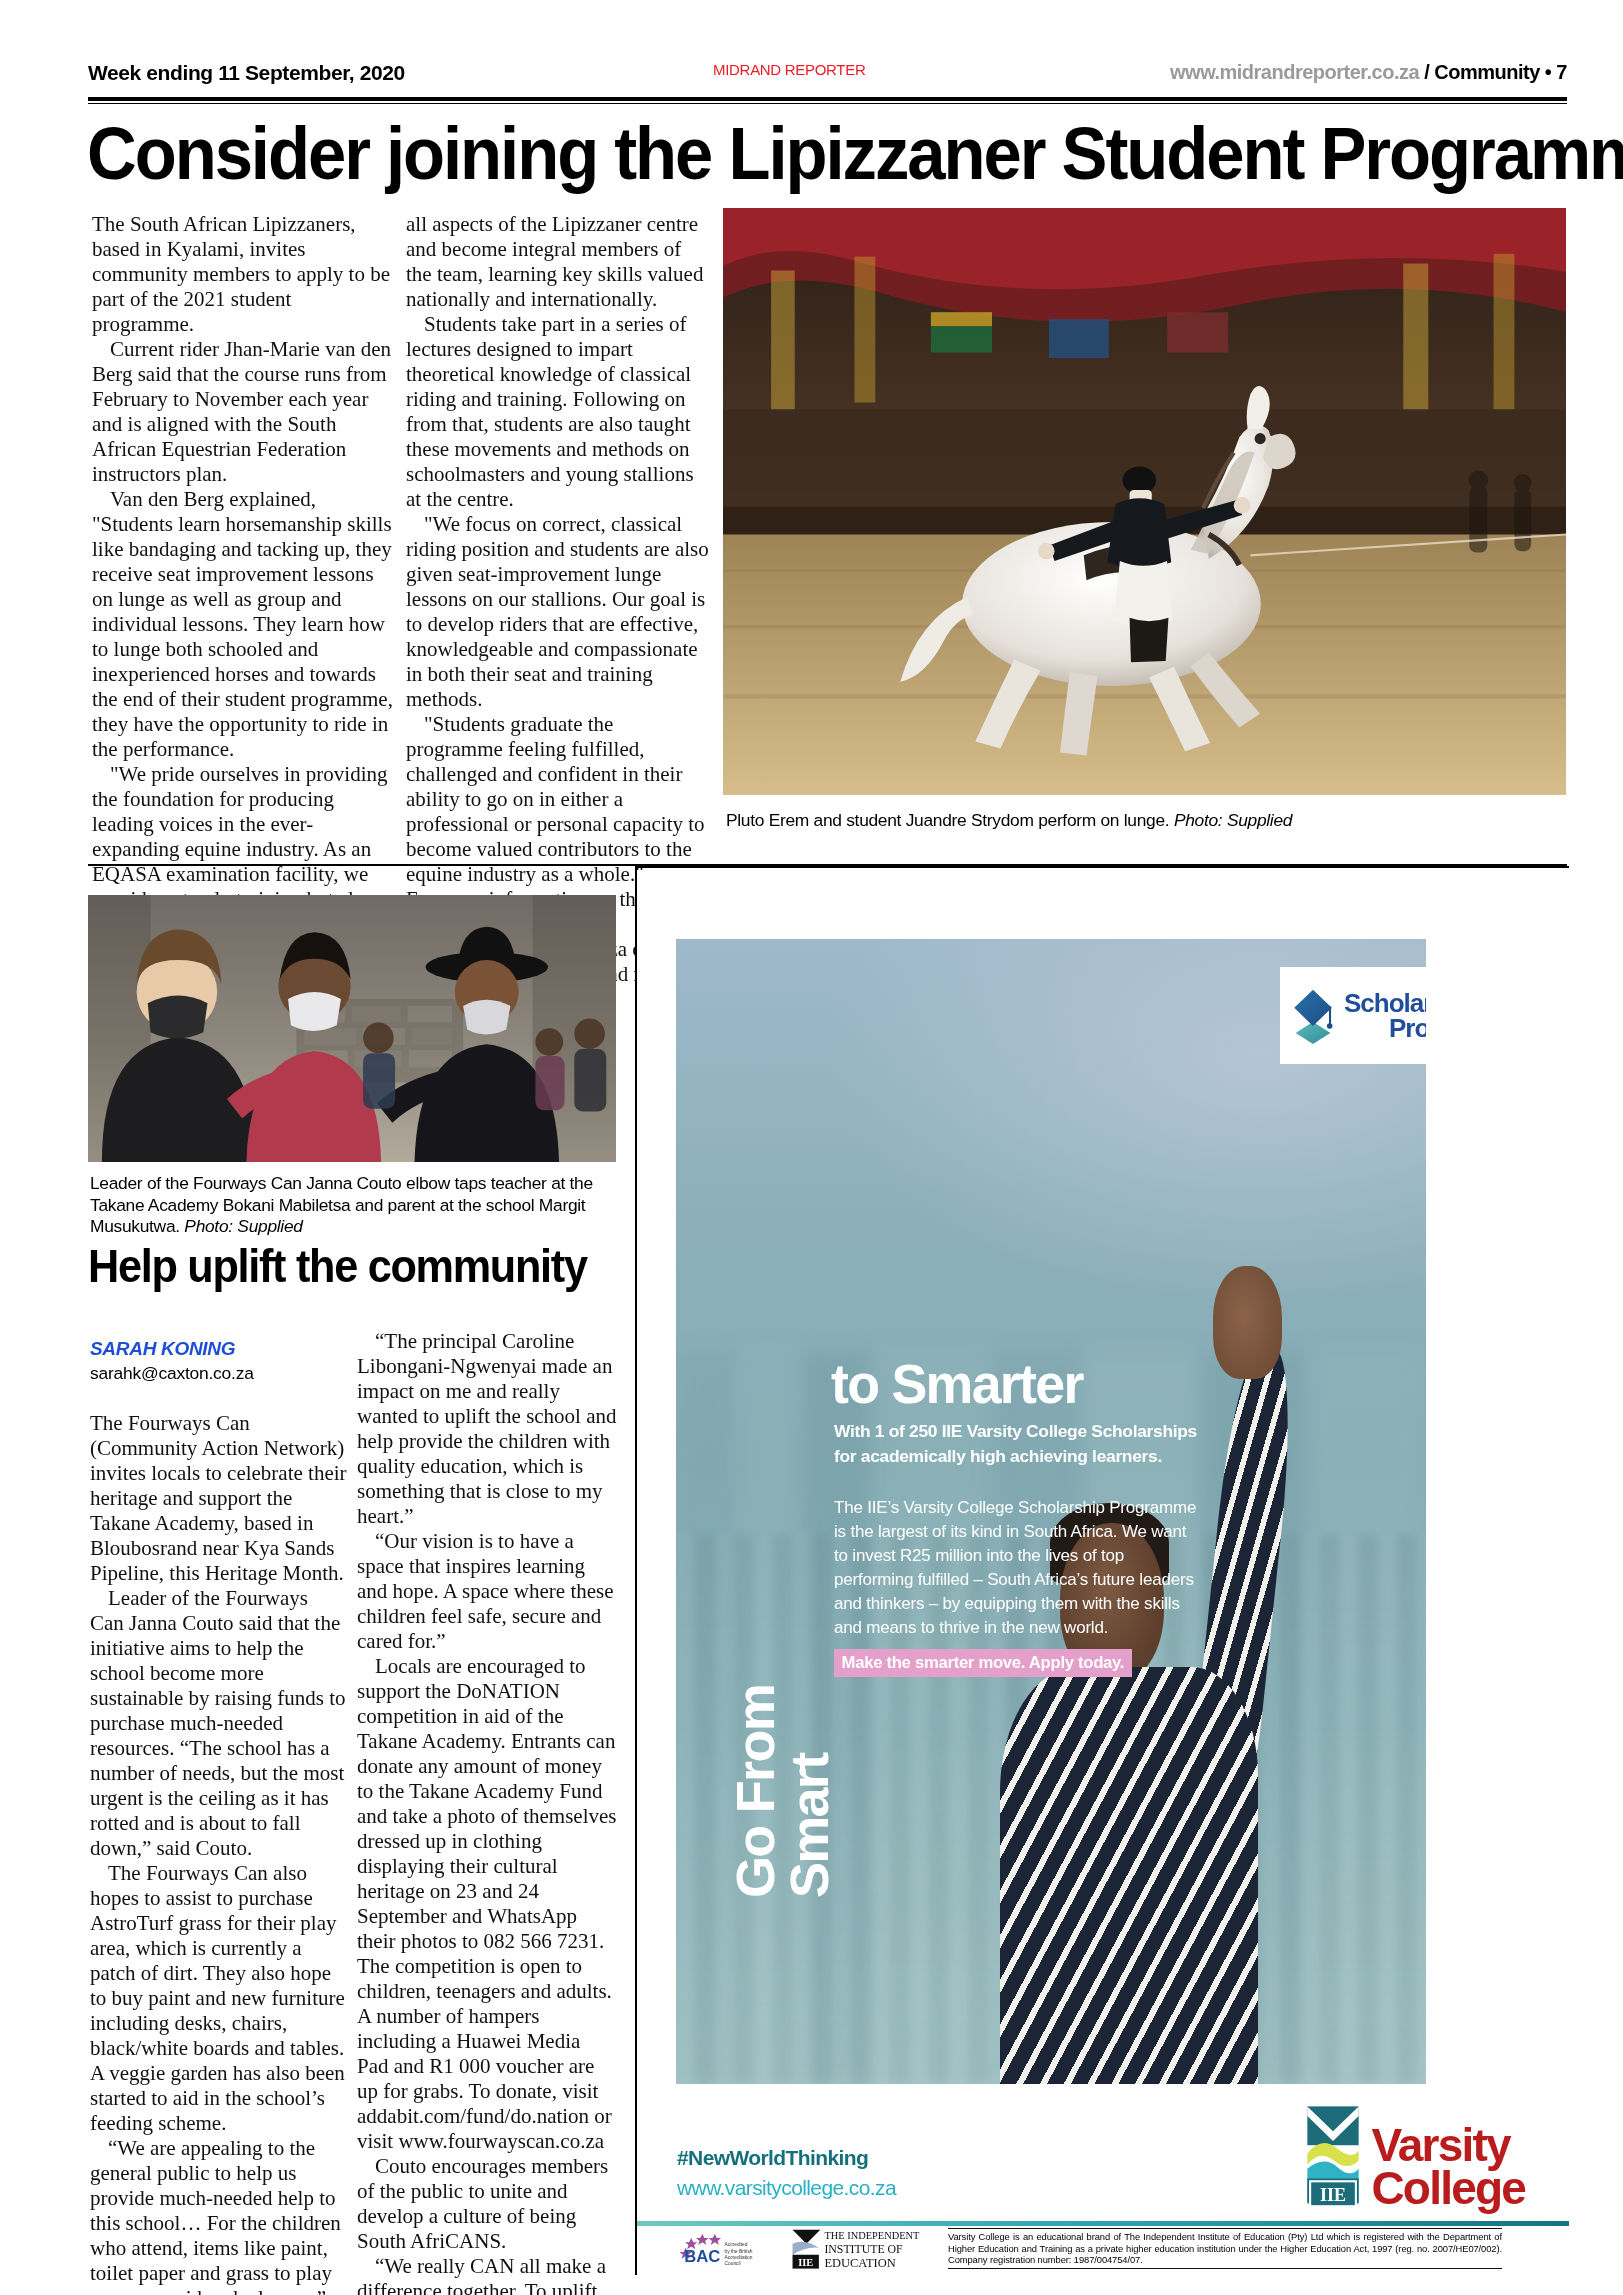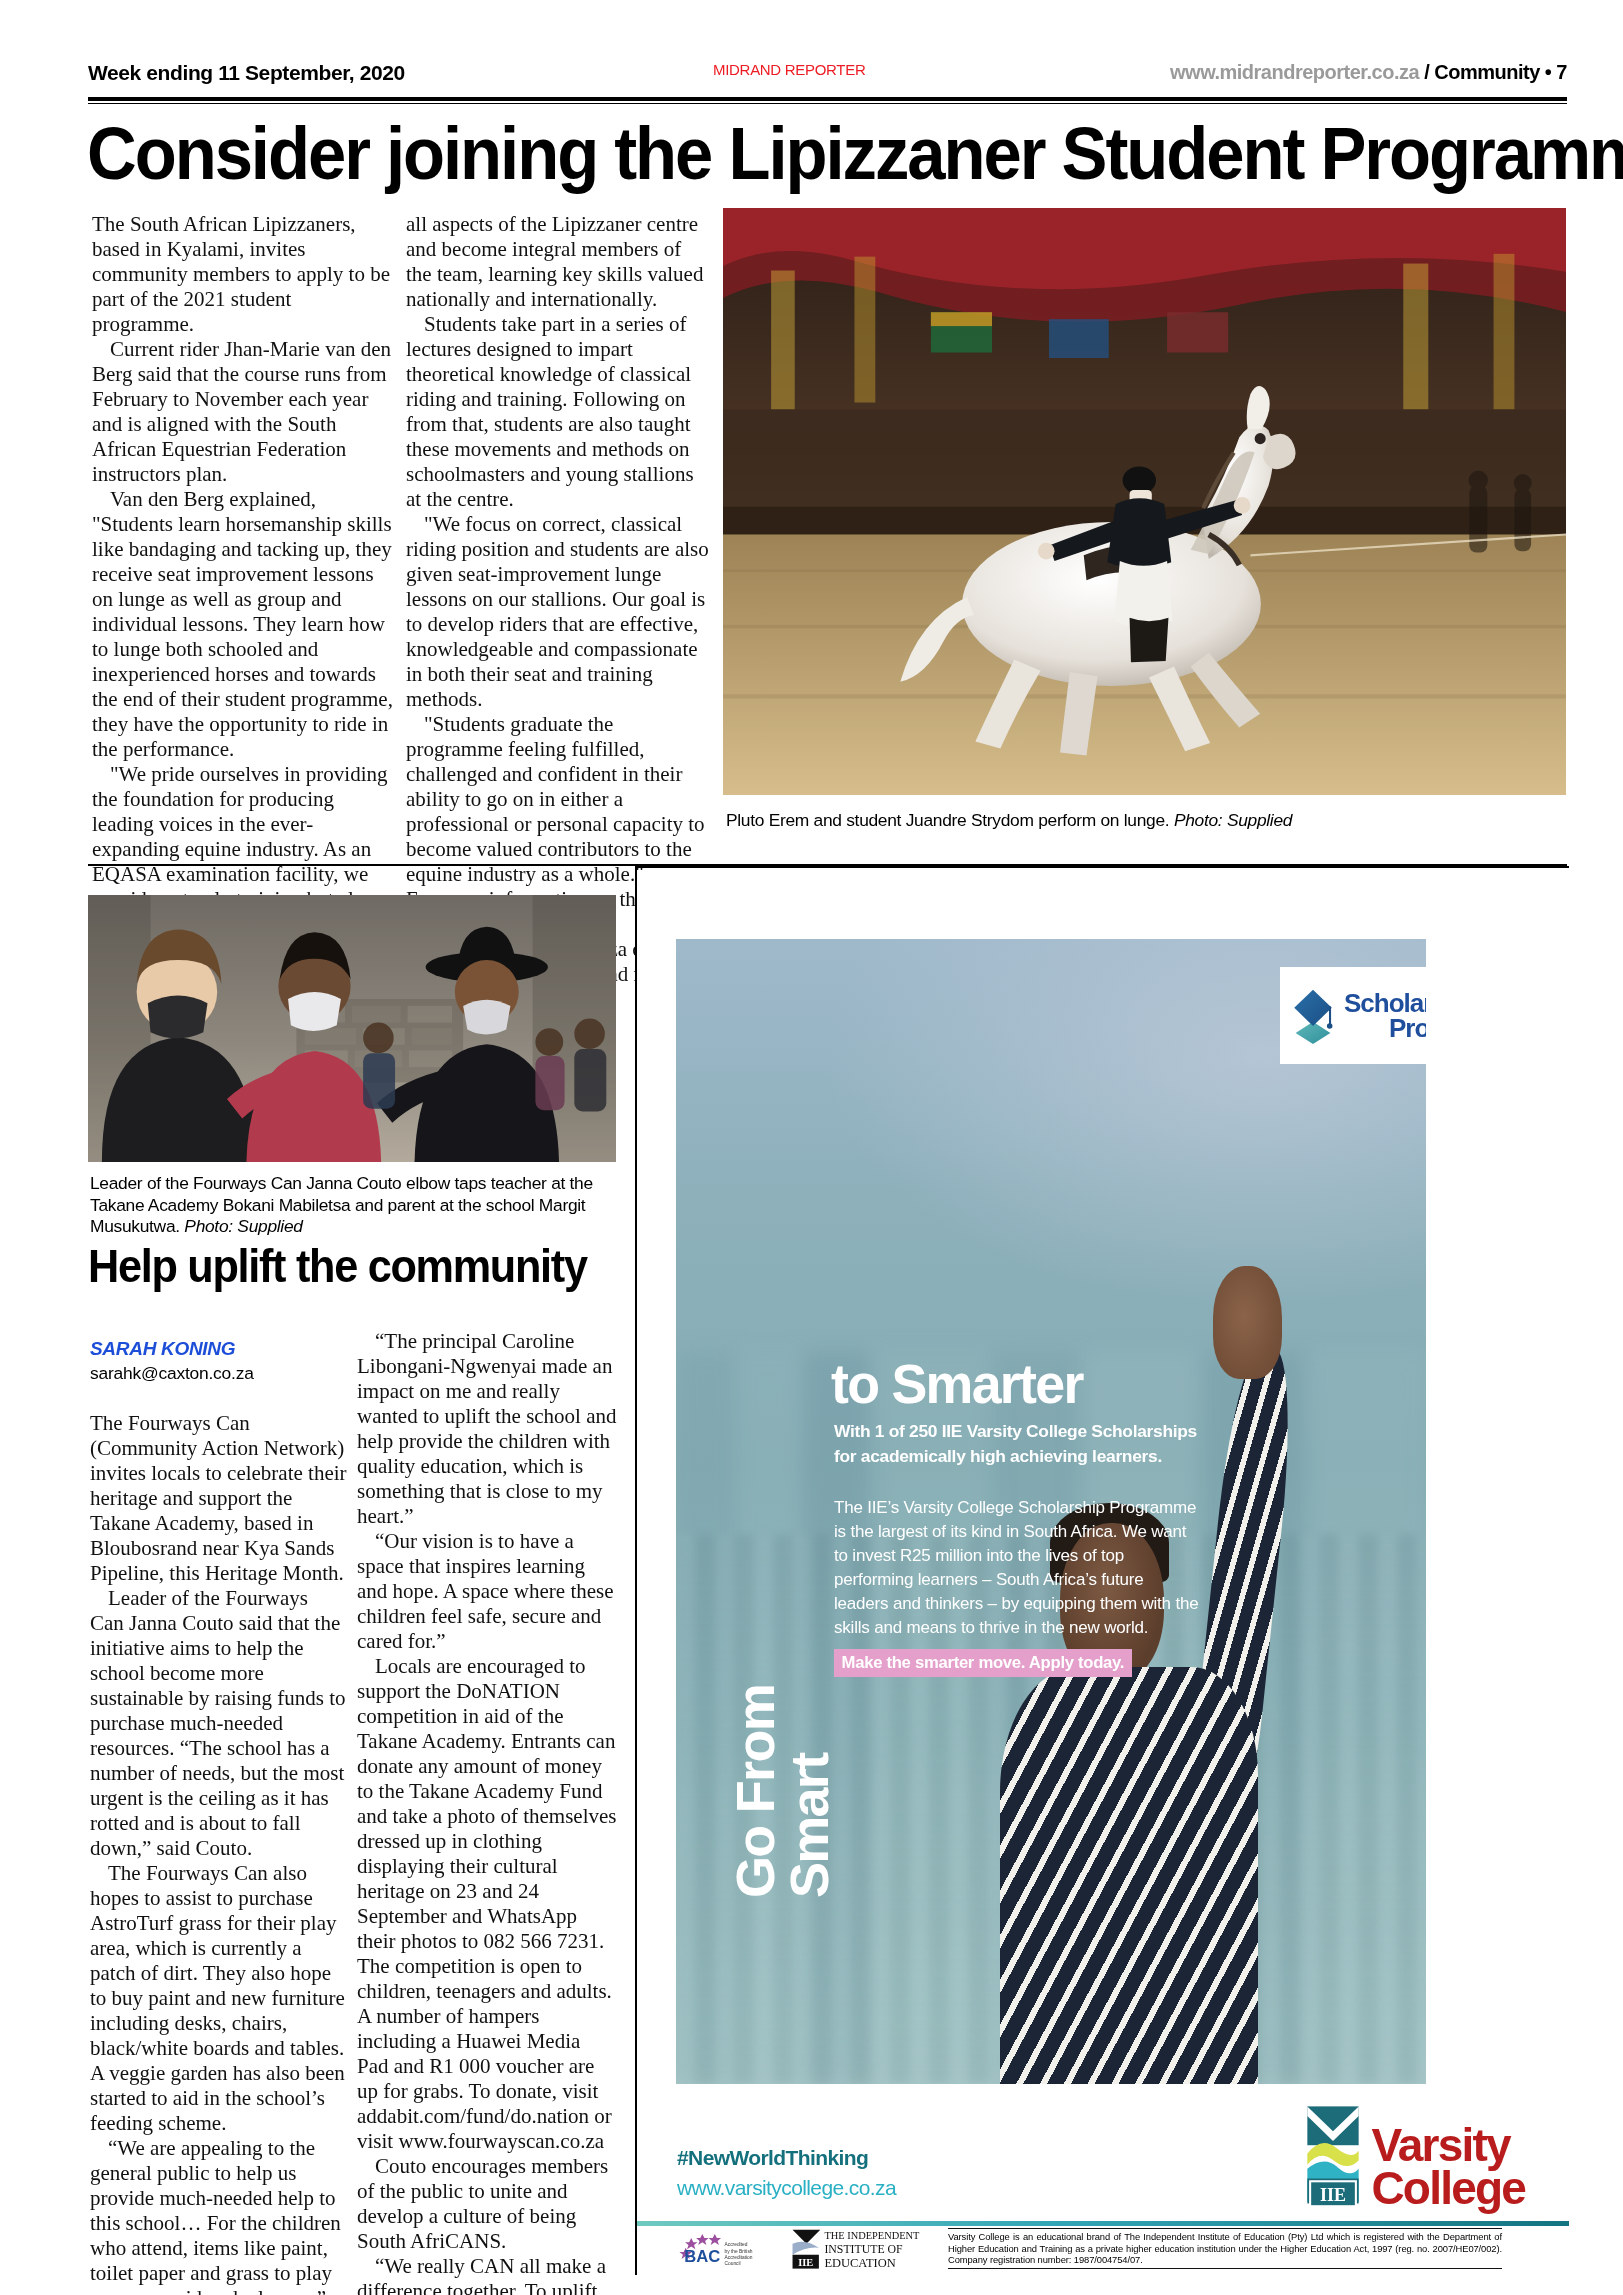--- a/index.html
+++ b/index.html
@@ -712,21 +712,21 @@
         <div class="vtext">Smart</div>
       </div>
 
       <div class="ad-to-smarter">to Smarter</div>
 
       <div class="ad-sub">
         <div>With 1 of 250 IIE Varsity College Scholarships</div>
         <div>for academically high achieving learners.</div>
       </div>
 
-      <div class="ad-body">The IIE’s Varsity College Scholarship Programme is the largest of its kind in South Africa. We want to invest R25 million into the lives of top performing learners – South Africa’s future leaders and thinkers – by equipping them with the skills and means to thrive in the new world.</div>
+      <div class="ad-body">The IIE’s Varsity College Scholarship Programme is the largest of its kind in South Africa. We want to invest R25 million into the lives of top performing fulfilled – South Africa’s future leaders and thinkers – by equipping them with the skills and means to thrive in the new world.</div>
 
       <div class="ad-cta">Make the smarter move. Apply today.</div>
     </div>
 
     <div class="ad-hash">#NewWorldThinking</div>
     <div class="ad-url">www.varsitycollege.co.za</div>
 
     <div class="vc-logo">
       <div class="vc-mark">
         <svg viewBox="0 0 86 150" width="60" height="104">

